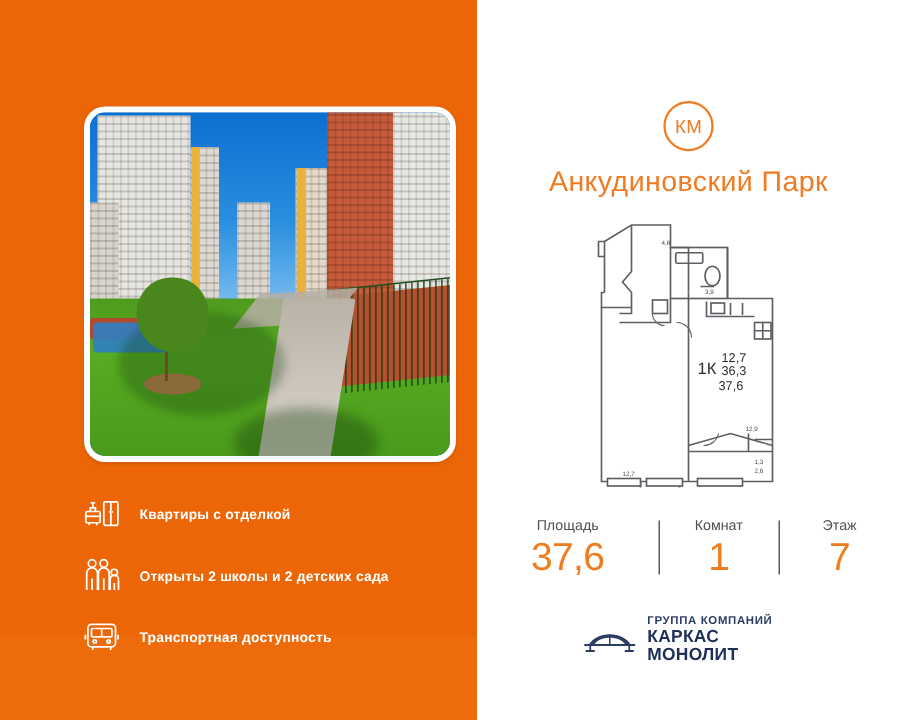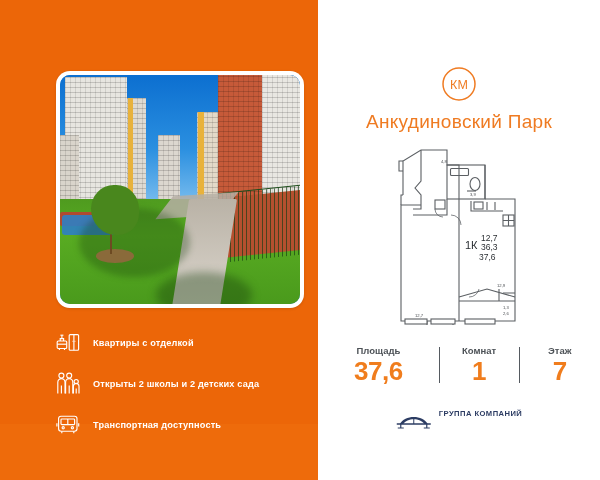--- a/index.html
+++ b/index.html
@@ -264,21 +264,20 @@
   .plan-wrap svg { display: block; }
 
   
   .stats {
     position: absolute;
     left: 0;
     top: 345px;
     width: 282px;
     display: flex;
     align-items: flex-start;
-    font-weight: bold;
   }
   .stat {
     flex: 1 1 0;
     text-align: center;
     position: relative;
   }
   .stat.area  { flex: 1.5 1 0; }
   .stat + .stat::before {
     content: "";
     position: absolute;
@@ -300,21 +299,21 @@
     letter-spacing: -0.4px;
   }
 
   
   .footer-logo {
     position: absolute;
     left: 50%;
     transform: translateX(-50%);
     top: 410px;
     display: flex;
-    align-items: flex-start;
+    align-items: center;
     gap: 7px;
   }
   .footer-logo-mark {
     width: 36px;
     height: 22px;
     flex: 0 0 36px;
   }
   .footer-logo-text {
     line-height: 1.05;
   }
@@ -514,17 +513,18 @@
           <path d="M4 14 C 9 4.5, 27 4.5, 32 14" fill="#2c3c63" stroke="none"></path>
           <path d="M7.5 14 C 11 7.5, 25 7.5, 28.5 14" fill="#ffffff" stroke="none"></path>
           <path d="M1 14 h34" stroke="#2c3c63" stroke-width="1.3"></path>
           <path d="M5 14 v4 M31 14 v4"></path>
           <path d="M2 18 h6 M28 18 h6"></path>
           <path d="M18 7 v7" stroke="#2c3c63" stroke-width="1"></path>
         </svg>
       </span>
       <span class="footer-logo-text">
         <span class="fl-top" style="display:block">ГРУППА КОМПАНИЙ</span>
+        <span class="fl-bottom" style="display:block">КАРКАС МОНОЛИТ</span>
       </span>
     </div>
 
   </div>
 </div>
 
 </body></html>

